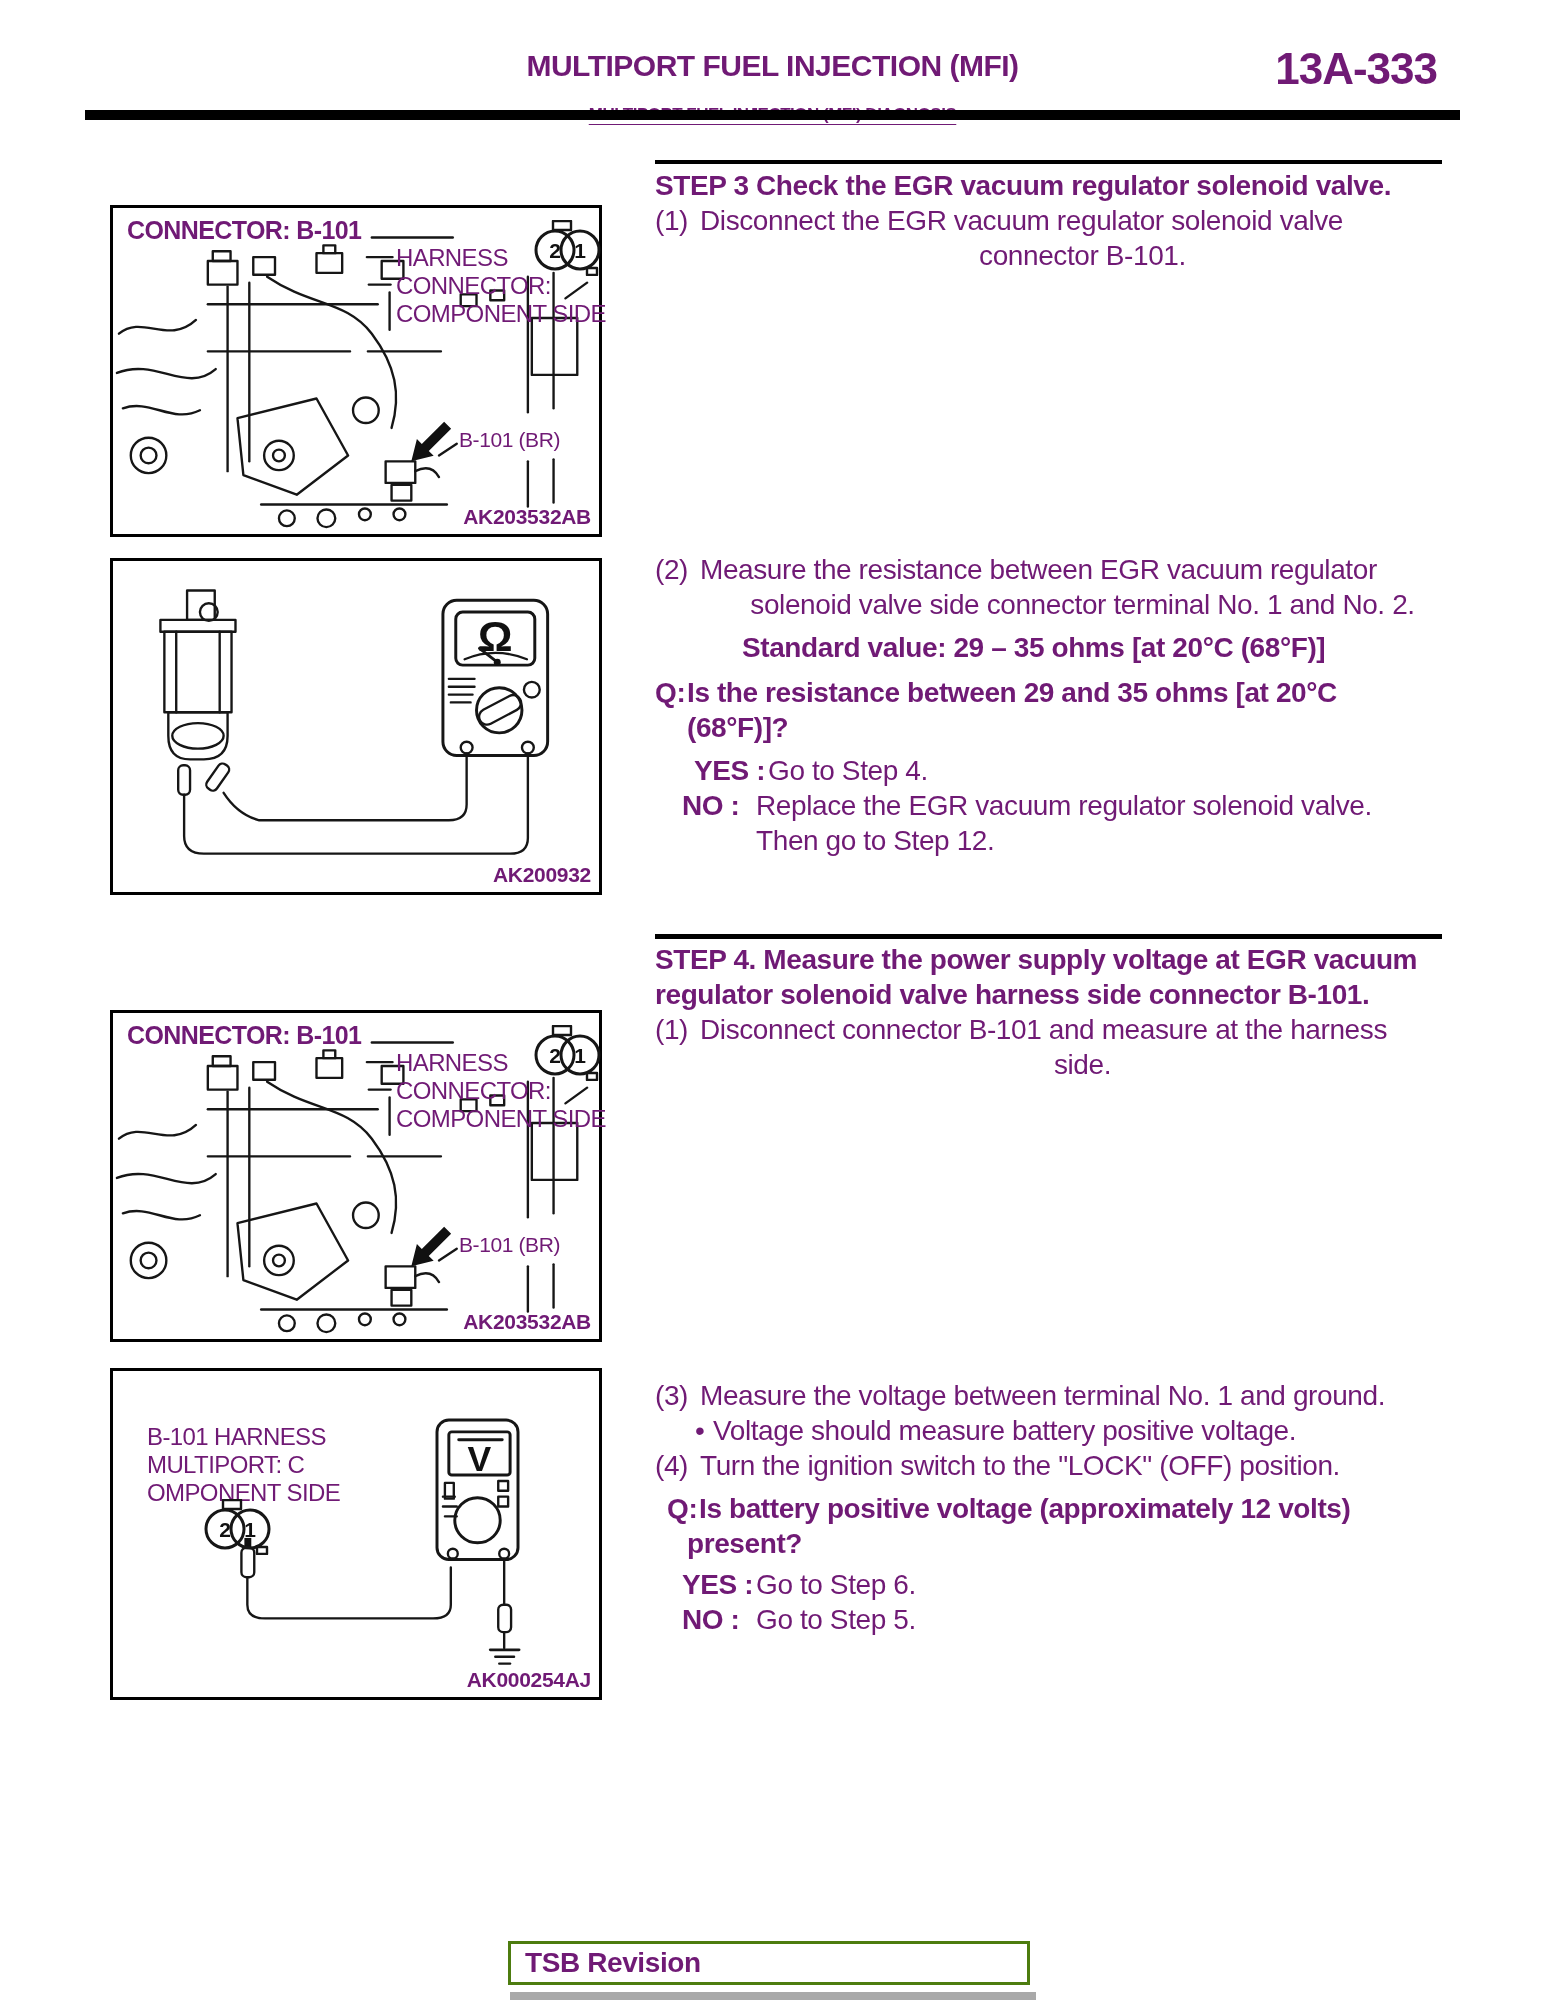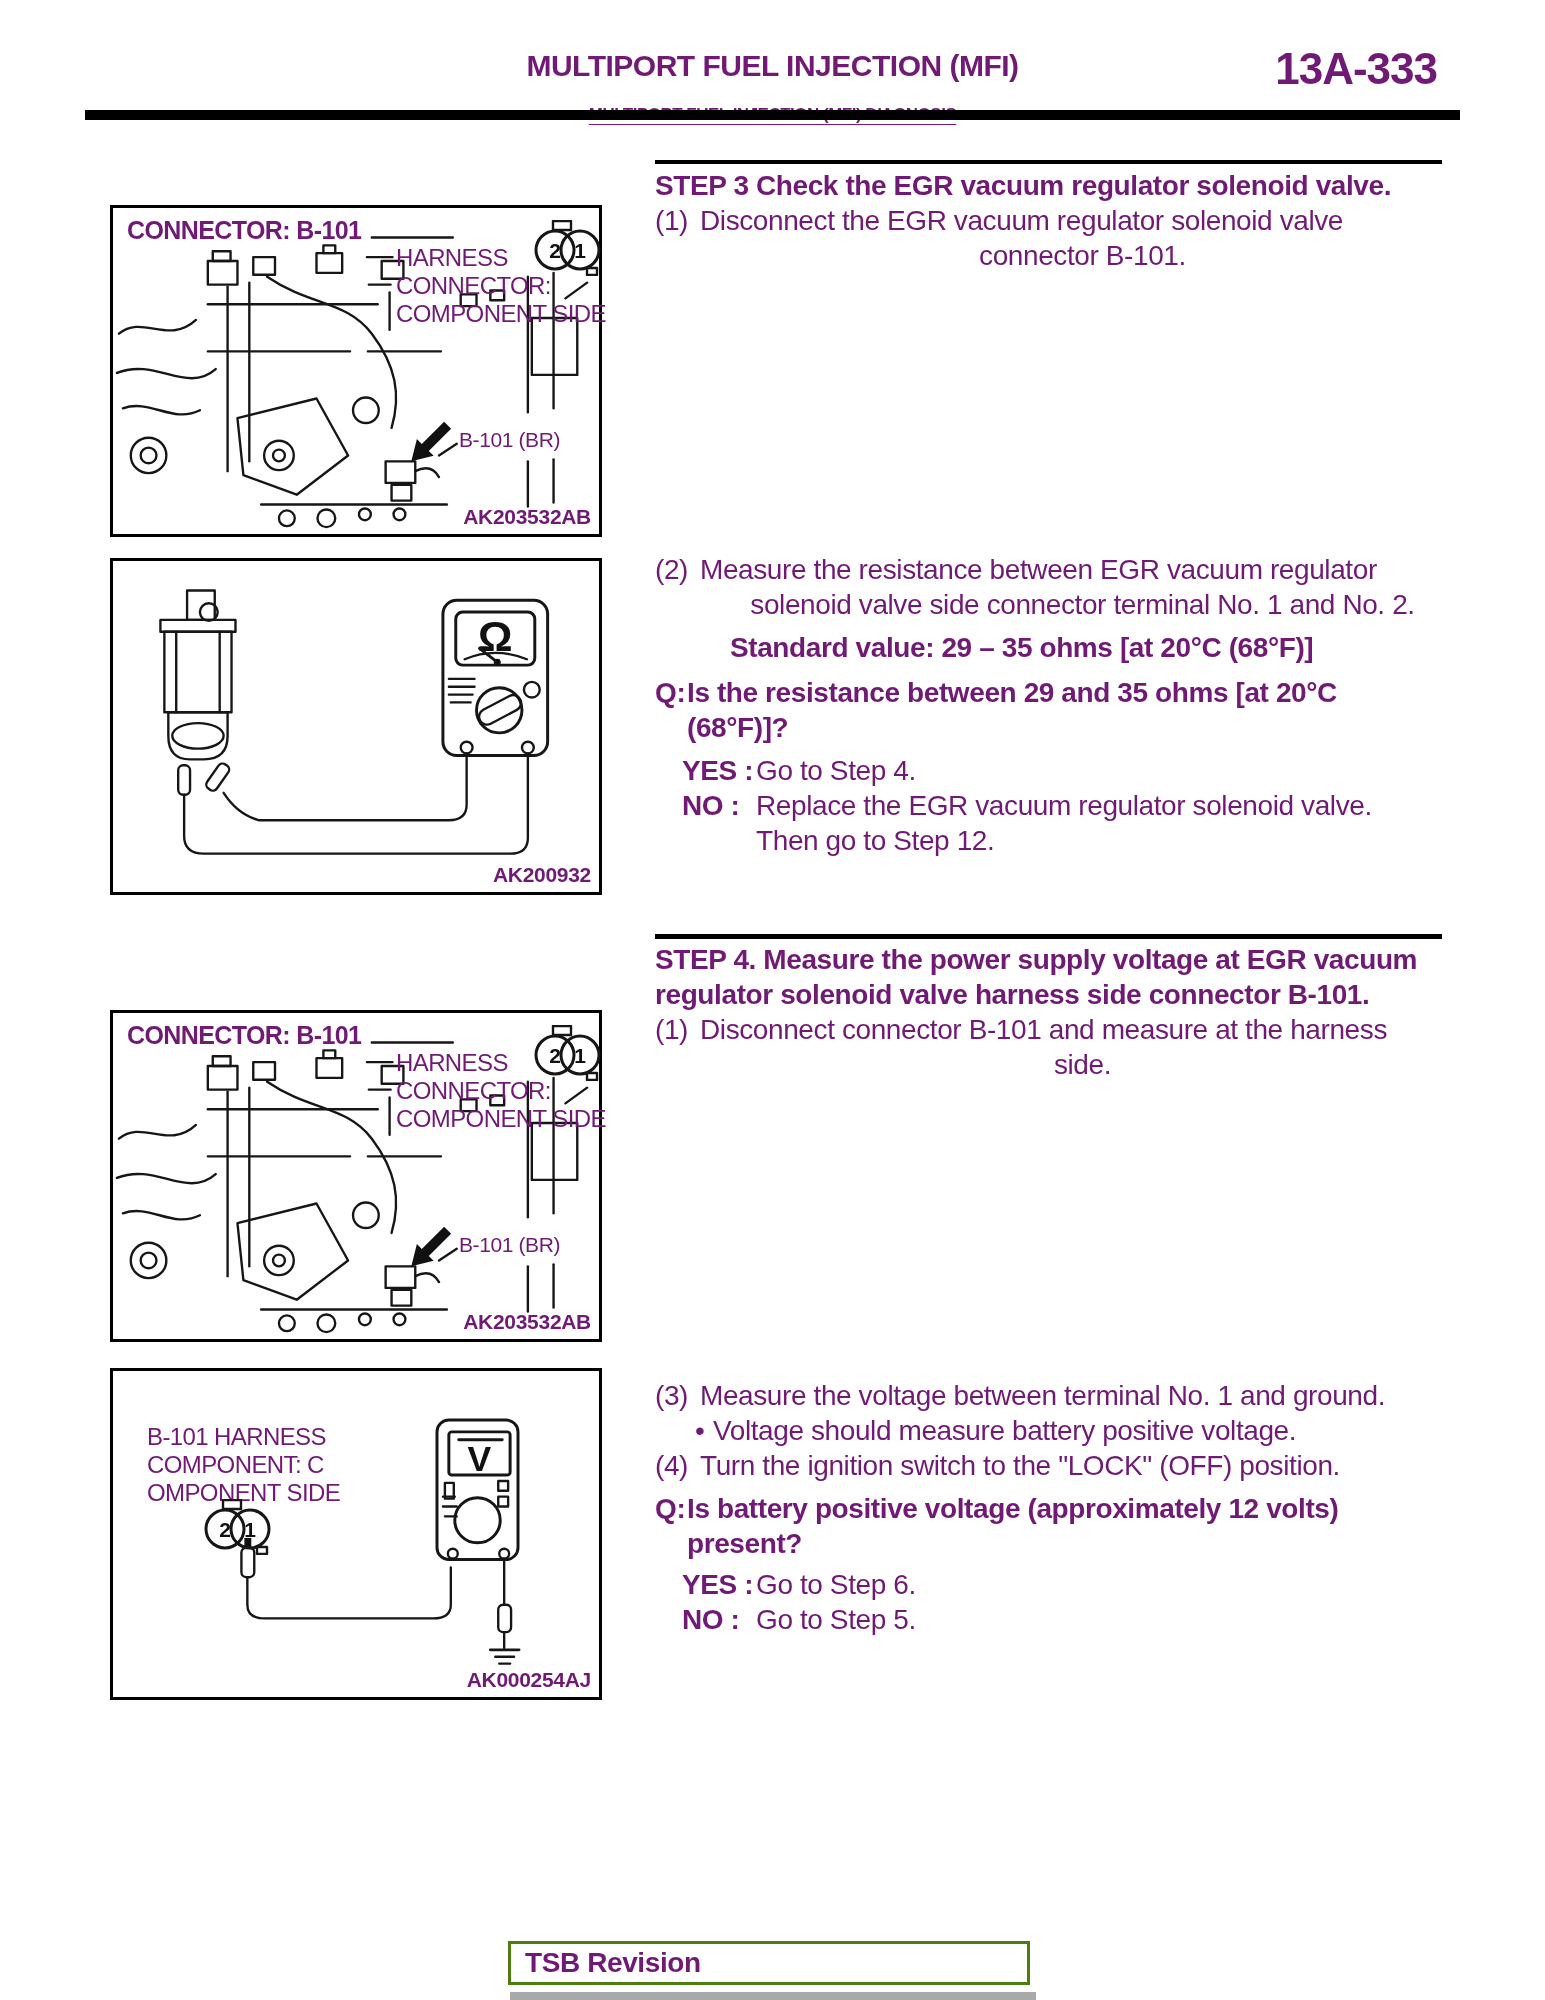--- a/index.html
+++ b/index.html
@@ -39,21 +39,21 @@
   .cont45{padding-left:45px;text-align:center;}
   .q{font-weight:bold;}
   .q-label{display:inline-block;width:32px;}
   .contq{padding-left:32px;font-weight:bold;}
   .std{padding-left:75px;font-weight:bold;}
   .ans{padding-left:27px;}
   .ans-label{display:inline-block;width:74px;font-weight:bold;}
   .cont-ans{padding-left:101px;}
   .bul{padding-left:40px;}
   .bul-marker{display:inline-block;width:18px;}
-  .gap8{margin-top:8px;}
+  .gap8{margin-top:8px;margin-left:12px;}
   .gap10{margin-top:10px;}
   .gap6{margin-top:6px;}
   
   .tsb-box{position:absolute;left:508px;top:1941px;width:522px;height:44px;border:3px solid #4d7c0f;
            box-sizing:border-box;display:flex;align-items:center;background:#fff;}
   .tsb-label{font-size:28px;font-weight:bold;padding-left:14px;letter-spacing:-0.4px;}
   .artifact{position:absolute;left:510px;top:1992px;width:526px;height:8px;background:#a9a9a9;}
 </style>
 </head>
 <body>
@@ -225,21 +225,21 @@
       <rect class="ln" x="390" y="238" width="13" height="28" rx="5" fill="#fff"></rect>
       <path class="ln" d="M396,266 V282"></path>
       <g>
         <path class="ln3" d="M382,284 H411"></path>
         <path class="ln" d="M387,291 H406"></path>
         <path class="ln" d="M391,298 H402"></path>
       </g>
     </svg>
     <div class="fig-abs lab-harness" style="left:34px;top:52px;">
       <div>B-101 HARNESS</div>
-      <div>COMPONENT: C</div>
+      <div>MULTIPORT: C</div>
       <div>OMPONENT SIDE</div>
     </div>
     <svg class="pins" style="left:86px;top:128px;" width="74" height="56" viewBox="0 0 74 56">
       <use href="#pinIconShape"></use>
       <text x="26" y="38" text-anchor="middle">2</text>
       <text x="51" y="38" text-anchor="middle">1</text>
     </svg>
     <div class="fig-abs lab-code" style="right:8px;bottom:5px;">AK000254AJ</div>
   </div>
 

